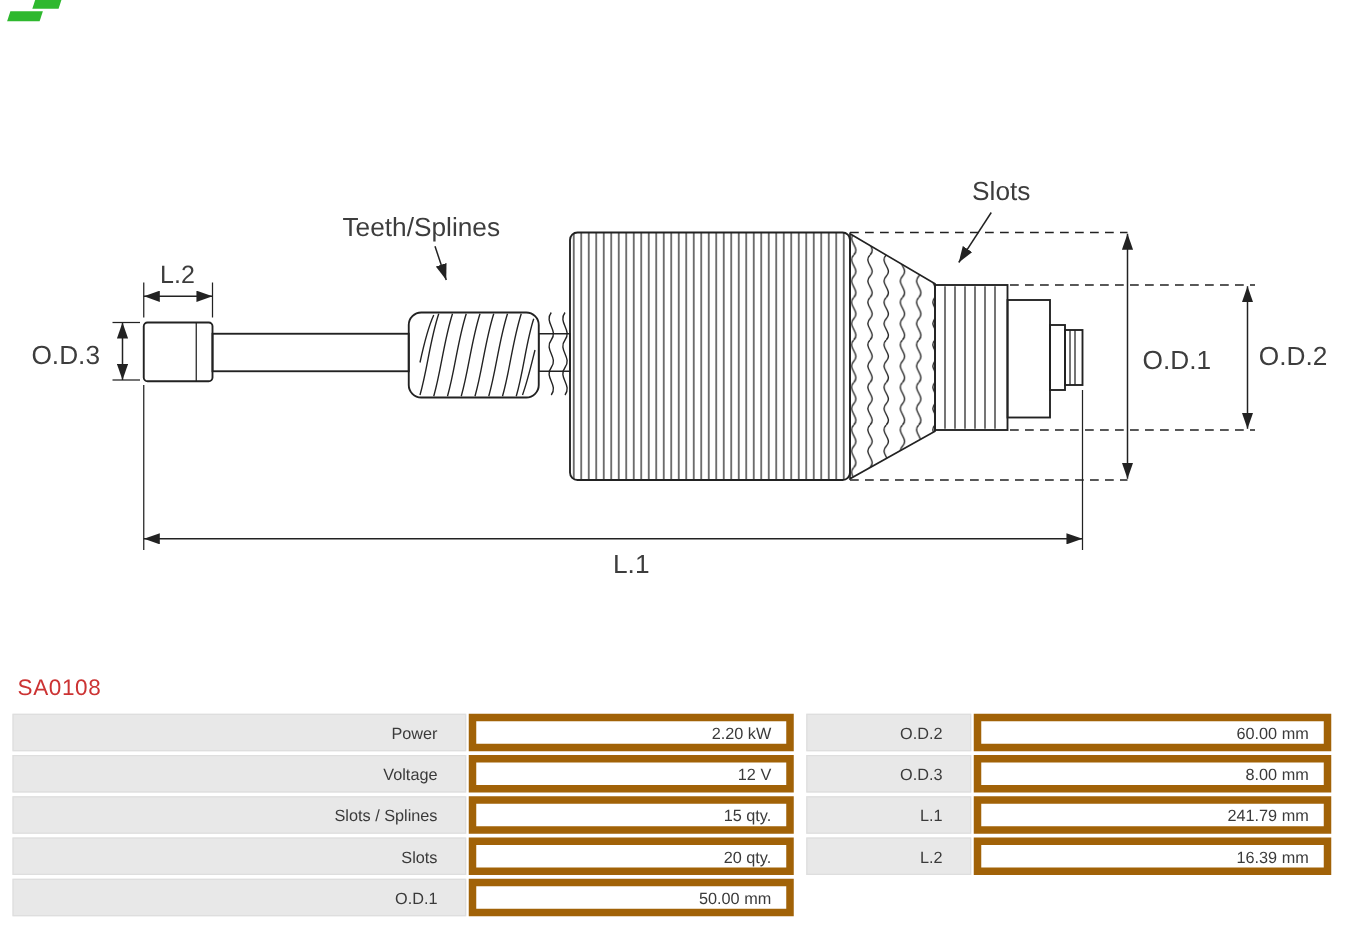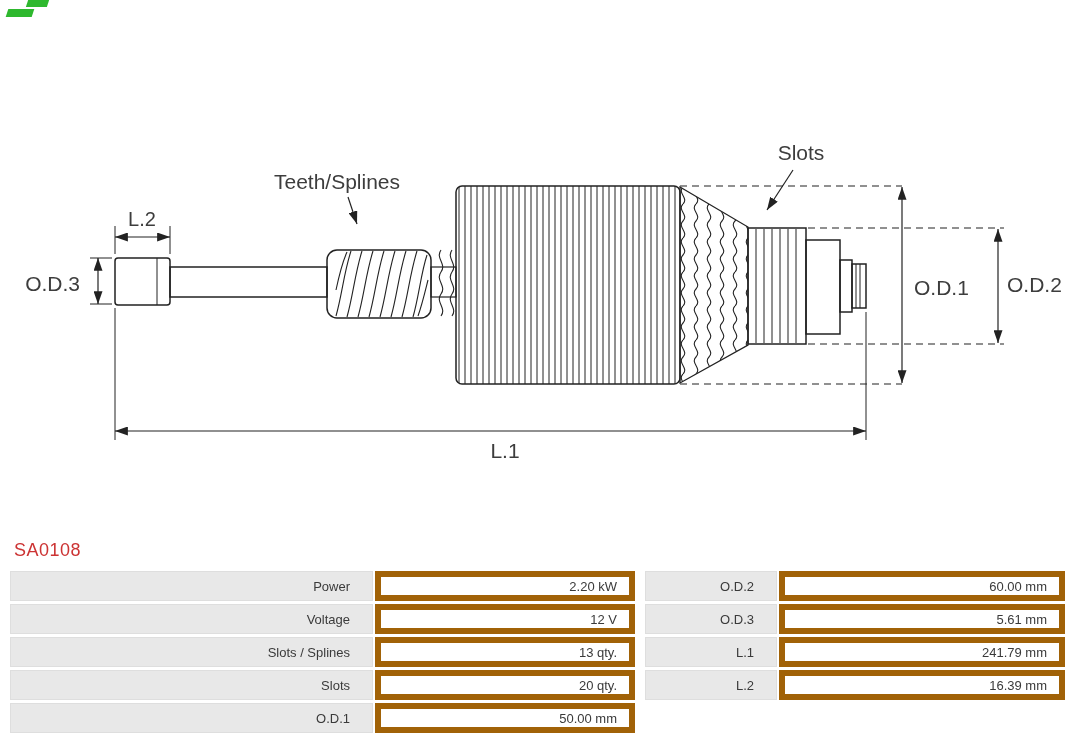--- a/index.html
+++ b/index.html
@@ -162,40 +162,40 @@
     <div class="row">
       <div class="cell label">Power</div>
       <div class="cell value">2.20 kW</div>
     </div>
     <div class="row">
       <div class="cell label">Voltage</div>
       <div class="cell value">12 V</div>
     </div>
     <div class="row">
       <div class="cell label">Slots / Splines</div>
-      <div class="cell value">13 qty.</div>
+      <div class="cell value">15 qty.</div>
     </div>
     <div class="row">
       <div class="cell label">Slots</div>
       <div class="cell value">20 qty.</div>
     </div>
     <div class="row">
       <div class="cell label">O.D.1</div>
       <div class="cell value">50.00 mm</div>
     </div>
   </div>
 
   <div class="spec-table spec-table-right">
     <div class="row">
       <div class="cell label">O.D.2</div>
       <div class="cell value">60.00 mm</div>
     </div>
     <div class="row">
       <div class="cell label">O.D.3</div>
-      <div class="cell value">5.61 mm</div>
+      <div class="cell value">8.00 mm</div>
     </div>
     <div class="row">
       <div class="cell label">L.1</div>
       <div class="cell value">241.79 mm</div>
     </div>
     <div class="row">
       <div class="cell label">L.2</div>
       <div class="cell value">16.39 mm</div>
     </div>
   </div>

